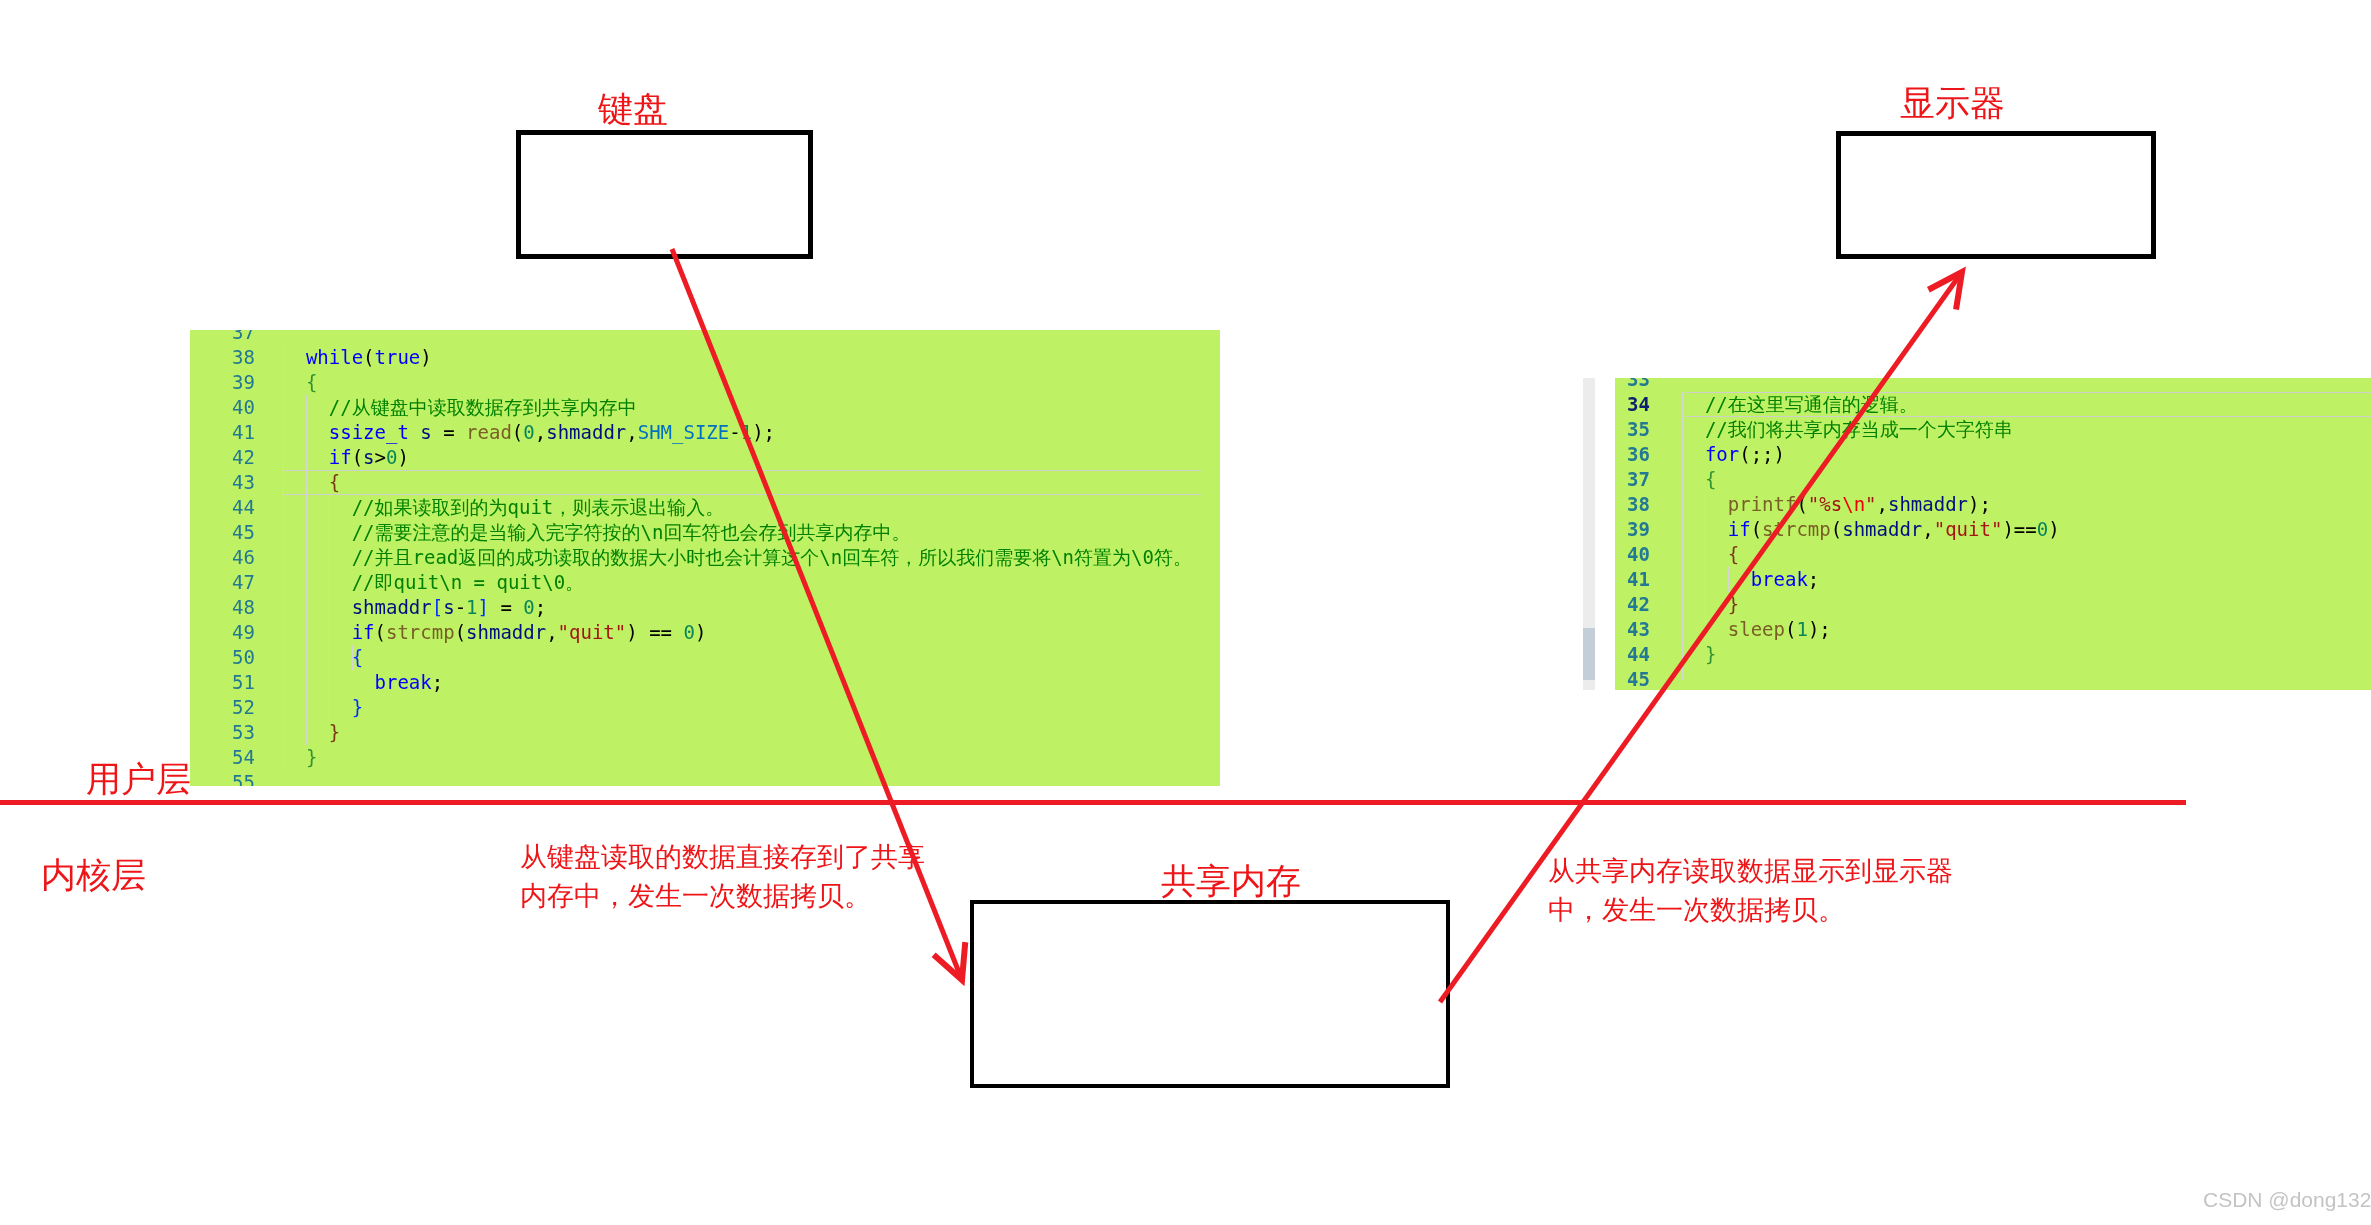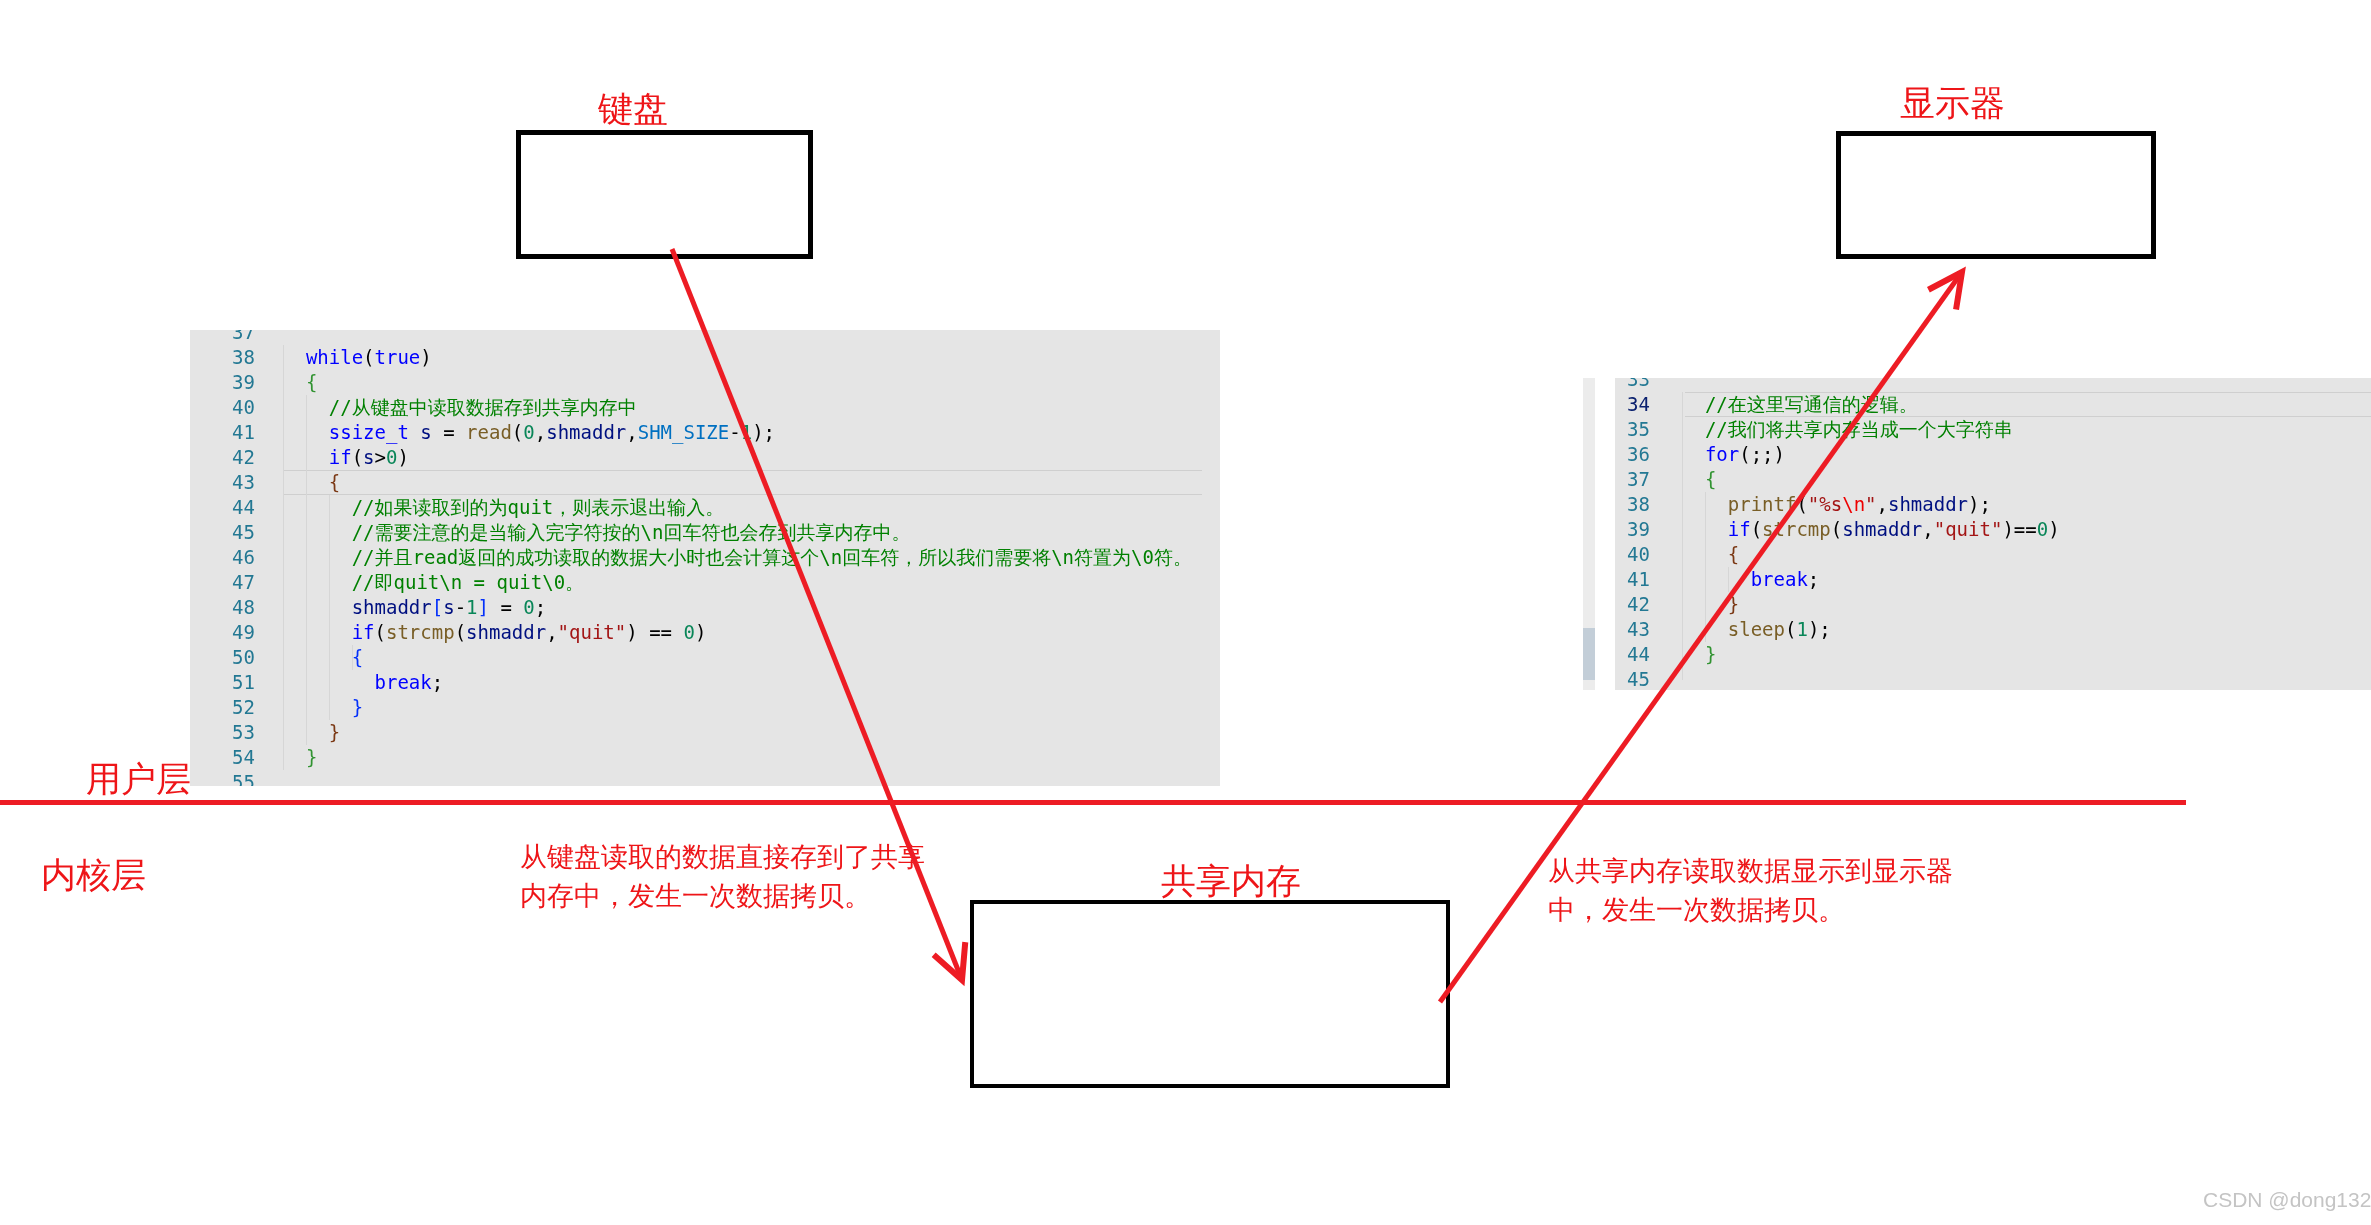--- a/index.html
+++ b/index.html
@@ -1,26 +1,26 @@
 <!DOCTYPE html>
 <html><head>
 <meta charset="utf-8">
 <style>
   html,body{margin:0;padding:0;background:#ffffff;}
   #canvas{position:relative;width:2371px;height:1225px;background:#ffffff;overflow:hidden;
           font-family:"Liberation Sans","DejaVu Sans",sans-serif;}
 
   
-  .editor{position:absolute;background:#e5e5e5;overflow:hidden;}
+  .editor{position:absolute;background:#bef264;overflow:hidden;}
   .rows{position:relative;}
   .row{display:flex;height:25px;line-height:25px;white-space:pre;
        font-family:"DejaVu Sans Mono","Liberation Mono",monospace;font-size:19px;color:#000;}
   .ln{flex:none;text-align:right;color:#237893;}
   #left-editor .ln{width:65px;}
-  #right-editor .ln{width:35px;}
+  #right-editor .ln{width:35px;font-weight:bold;}
   .ln.active{color:#0b216f;}
   .code{flex:none;white-space:pre;}
   #left-editor .code{padding-left:28px;}
   #right-editor .code{padding-left:32px;}
 
   .kw{color:#0000ff}.fn{color:#795e26}.str{color:#a31515}.esc{color:#ee0000}
   .num{color:#098658}.cmt{color:#008000}.var{color:#001080}.cst{color:#0070c1}
   .b1{color:#0431fa}.b2{color:#319331}.b3{color:#7b3814}
 
   .deco{position:absolute;pointer-events:none;}

